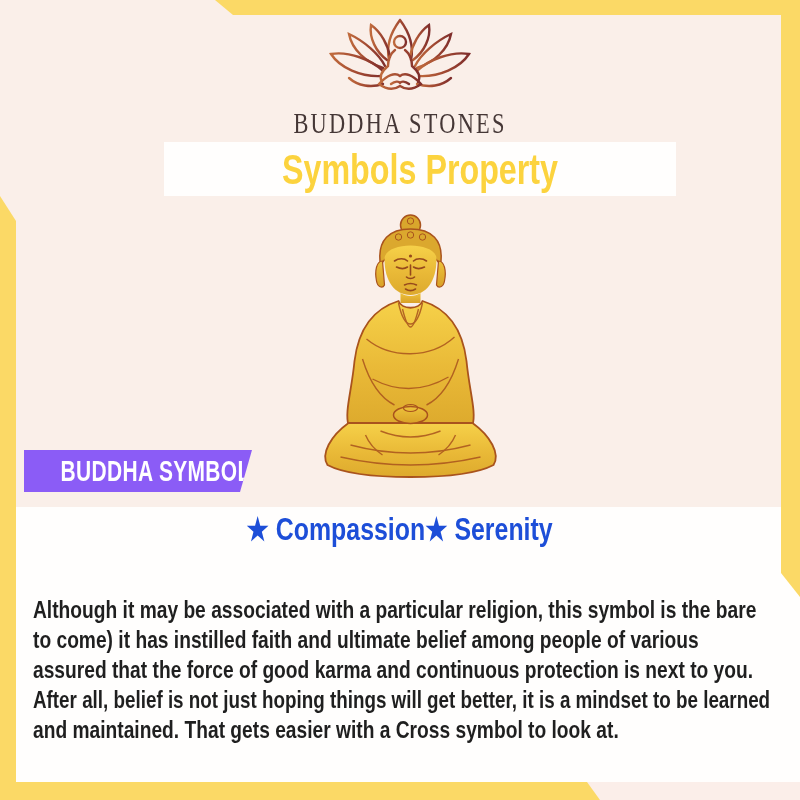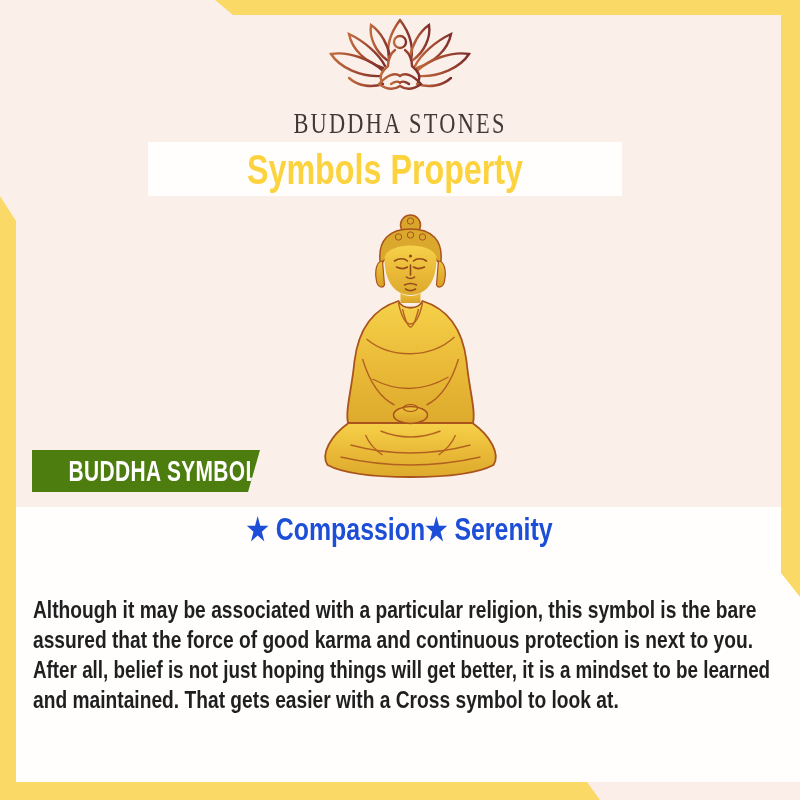--- a/index.html
+++ b/index.html
@@ -15,28 +15,28 @@
 
   .white-main{position:absolute;left:0;top:507px;width:800px;height:275px;background:#fffefd;}
   .bottom-band{position:absolute;left:0;top:782px;width:800px;height:18px;background:#fbeee9;}
 
   
   .logo-wrap{position:absolute;left:325px;top:16px;width:150px;height:92px;}
   .brand-name{position:absolute;left:0;top:108px;width:800px;text-align:center;
     font-family:"Liberation Serif", serif;color:#453736;font-size:30px;letter-spacing:3px;line-height:30px;}
 
   
-  .title-banner{position:absolute;left:148px;top:142px;width:474px;height:54px;background:#fffefd;text-align:center;}
+  .title-banner{position:absolute;left:164px;top:142px;width:512px;height:54px;background:#fffefd;text-align:center;}
   .page-title{display:inline-block;white-space:nowrap;font-weight:bold;font-size:43px;line-height:54px;color:#fcd33e;transform-origin:50% 50%;}
 
   
   .buddha-wrap{position:absolute;left:310px;top:209px;width:201px;height:280px;}
 
   
-  .ribbon{position:absolute;left:32px;top:450px;width:228px;height:42px;background:#4d7c0f;
+  .ribbon{position:absolute;left:24px;top:450px;width:228px;height:42px;background:#8b5cf6;
     clip-path:polygon(0 0,228px 0,216px 42px,0 42px);text-align:center;}
   .ribbon-text{display:inline-block;white-space:nowrap;color:#ffffff;font-weight:bold;font-size:29px;line-height:42px;letter-spacing:0.5px;transform-origin:50% 50%;}
 
   
   .traits{position:absolute;left:0;top:511px;width:800px;text-align:center;color:#1d4ed8;font-weight:bold;font-size:31px;line-height:38px;}
   .traits .fitspan{display:inline-block;white-space:nowrap;transform-origin:50% 50%;}
   .traits .star{display:inline;}
 
   
   .para{position:absolute;left:33px;top:556px;width:740px;color:#1f1f1f;font-weight:bold;font-size:24px;margin-top:39px;}
@@ -162,18 +162,19 @@
   <div class="ribbon">
     <span class="ribbon-text" style="transform: scaleX(0.722433);">BUDDHA SYMBOL</span>
   </div>
 
   <div class="traits">
     <span class="fitspan" style="transform: scaleX(0.80315);"><span class="star">★ </span><span>Compassion</span><span class="star">★ </span><span>Serenity</span></span>
   </div>
 
   <div class="para">
     <div class="para-line"><span class="fitspan" style="transform: scaleX(0.8);">Although it may be associated with a particular religion, this symbol is the bare</span></div>
+    <div class="para-line"><span class="fitspan" style="transform: scaleX(0.8);">to come) it has instilled faith and ultimate belief among people of various</span></div>
     <div class="para-line"><span class="fitspan" style="transform: scaleX(0.8);">assured that the force of good karma and continuous protection is next to you.</span></div>
     <div class="para-line"><span class="fitspan" style="transform: scaleX(0.784043);">After all, belief is not just hoping things will get better, it is a mindset to be learned</span></div>
     <div class="para-line"><span class="fitspan" style="transform: scaleX(0.8);">and maintained. That gets easier with a Cross symbol to look at.</span></div>
   </div>
 
 </div>
 
 </body></html>

